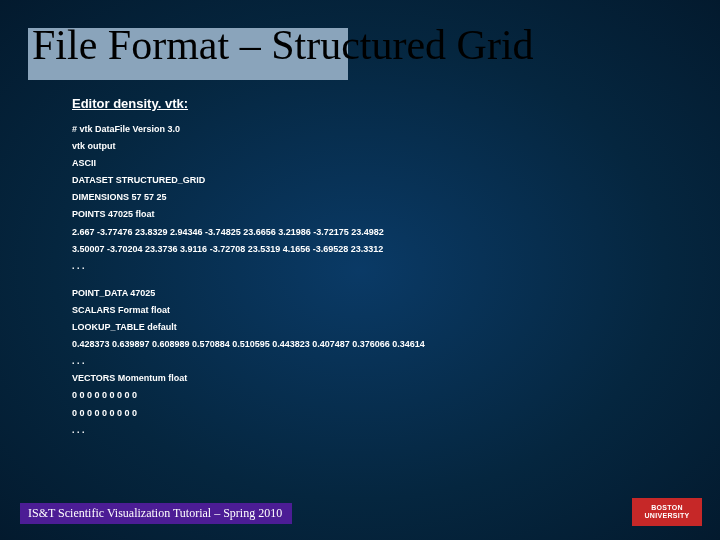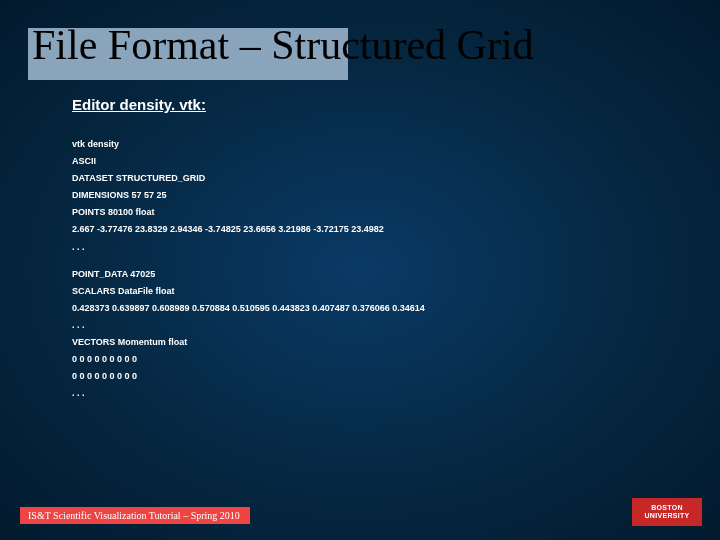--- a/index.html
+++ b/index.html
@@ -34,41 +34,41 @@
     white-space: nowrap;
   }
   .content {
     position: absolute;
     top: 96px;
     left: 72px;
     right: 40px;
     color: #fff;
   }
   .editor-line {
-    font-size: 15px;
+    font-size: 13px;
     font-weight: bold;
     text-decoration: underline;
-    margin-bottom: 23px;
+    margin-bottom: 10px;
     color: #fff;
   }
   .file-line {
     font-size: 9px;
     font-weight: bold;
     color: #fff;
     line-height: 1.9;
     white-space: nowrap;
   }
   .gap { height: 10px; }
   .footer {
     position: absolute;
     left: 20px;
     bottom: 16px;
-    background: #ef4444;
+    background: #4c1d95;
     color: #fff;
-    font-size: 10px;
+    font-size: 12px;
     padding: 3px 10px 3px 8px;
     font-family: "Times New Roman", Times, serif;
   }
   .logo {
     position: absolute;
     right: 18px;
     bottom: 14px;
     width: 70px;
     height: 28px;
     background: #c62828;
@@ -89,32 +89,35 @@
 <body>
 
 <div class="title-wrap">
   <div class="title-bar"></div>
   <div class="title-text">File Format – Structured Grid</div>
 </div>
 
 <div class="content">
   <div class="editor-line">Editor density. vtk:</div>
   <div id="block1">
-      <div class="file-line">vtk density</div>
+      <div class="file-line"># vtk DataFile Version 3.0</div>
+      <div class="file-line">vtk output</div>
       <div class="file-line">ASCII</div>
       <div class="file-line">DATASET STRUCTURED_GRID</div>
       <div class="file-line">DIMENSIONS 57 57 25</div>
-      <div class="file-line">POINTS 80100 float</div>
+      <div class="file-line">POINTS 47025 float</div>
       <div class="file-line">2.667 -3.77476 23.8329 2.94346 -3.74825 23.6656 3.21986 -3.72175 23.4982</div>
+      <div class="file-line">3.50007 -3.70204 23.3736 3.9116 -3.72708 23.5319 4.1656 -3.69528 23.3312</div>
       <div class="file-line">. . .</div>
     </div>
   <div class="gap"></div>
   <div id="block2">
       <div class="file-line">POINT_DATA 47025</div>
-      <div class="file-line">SCALARS DataFile float</div>
+      <div class="file-line">SCALARS Format float</div>
+      <div class="file-line">LOOKUP_TABLE default</div>
       <div class="file-line">0.428373 0.639897 0.608989 0.570884 0.510595 0.443823 0.407487 0.376066 0.34614</div>
       <div class="file-line">. . .</div>
       <div class="file-line">VECTORS Momentum float</div>
       <div class="file-line">0 0 0 0 0 0 0 0 0</div>
       <div class="file-line">0 0 0 0 0 0 0 0 0</div>
       <div class="file-line">. . .</div>
     </div>
 </div>
 
 <div class="footer">IS&amp;T Scientific Visualization Tutorial – Spring 2010</div>

